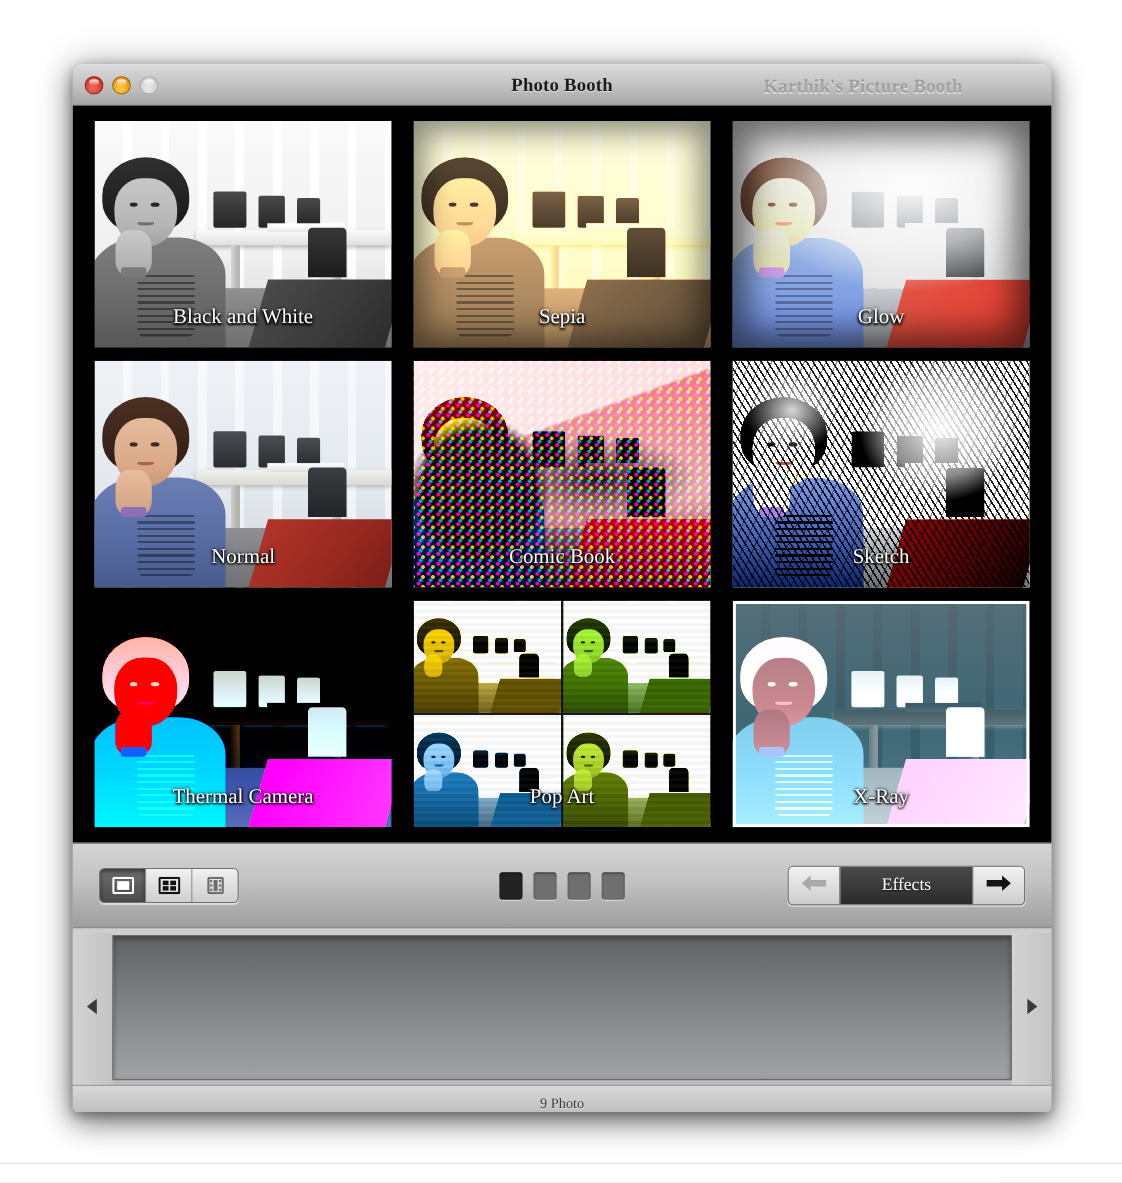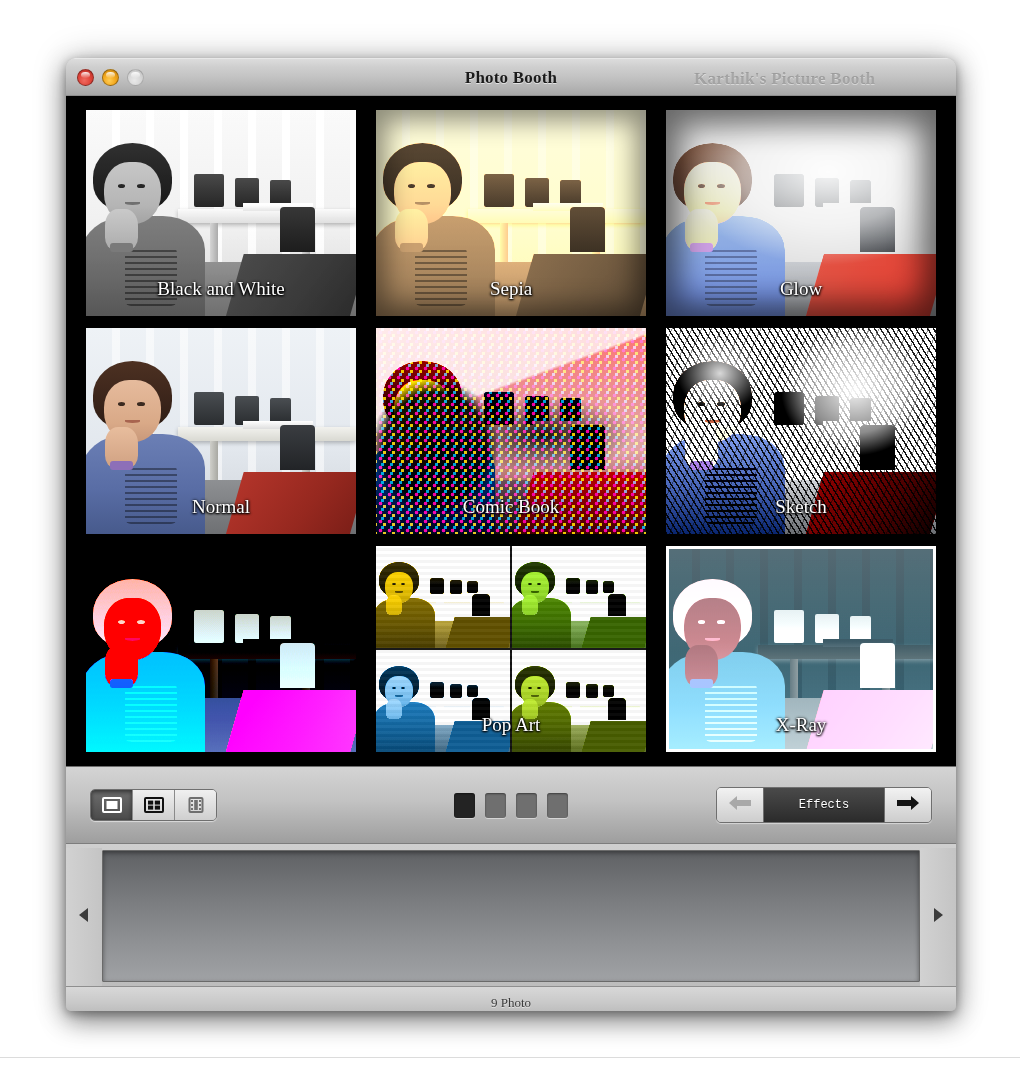--- a/index.html
+++ b/index.html
@@ -460,22 +460,22 @@
   }
   .nav-arrow.disabled svg polygon { fill: #a9a9a9; }
   #effects-label {
     min-width: 92px;
     padding: 0 14px;
     display: flex;
     align-items: center;
     justify-content: center;
     background: linear-gradient(to bottom, #4a4a4a, #2b2b2b);
     color: #ffffff;
-    font-size: 12px;
-    font-family: Liberation Mono, monospace;
+    font-size: 16px;
+    font-family: Liberation Serif, serif;
     text-shadow: 0 1px 1px rgba(0,0,0,0.8);
     border-left: 1px solid #6f6f6f;
     border-right: 1px solid #6f6f6f;
   }
 
   
   #tray-wrap {
     position: relative;
     height: 142px;
     background: linear-gradient(to bottom, #cfcfcf, #bdbdbd);
@@ -752,20 +752,21 @@
                   <div class="eye l"></div>
                     <div class="eye r"></div>
                     <div class="mouth"></div>
                 </div>
                 <div class="hand"></div>
                 <div class="watch"></div>
               </div>
             </div>
             <div class="overlay-thermal"></div>
           </div>
+          <div class="tile-label">Thermal Camera</div>
         </div>
 
         <div class="tile fx-pop">
           <div class="canvas">
             <div class="pop-grid">
               <div class="pop-cell q1">
                 <div class="scene">
                   <div class="bg"></div>
                   <div class="mon m1"></div>
                     <div class="mon m2"></div>

